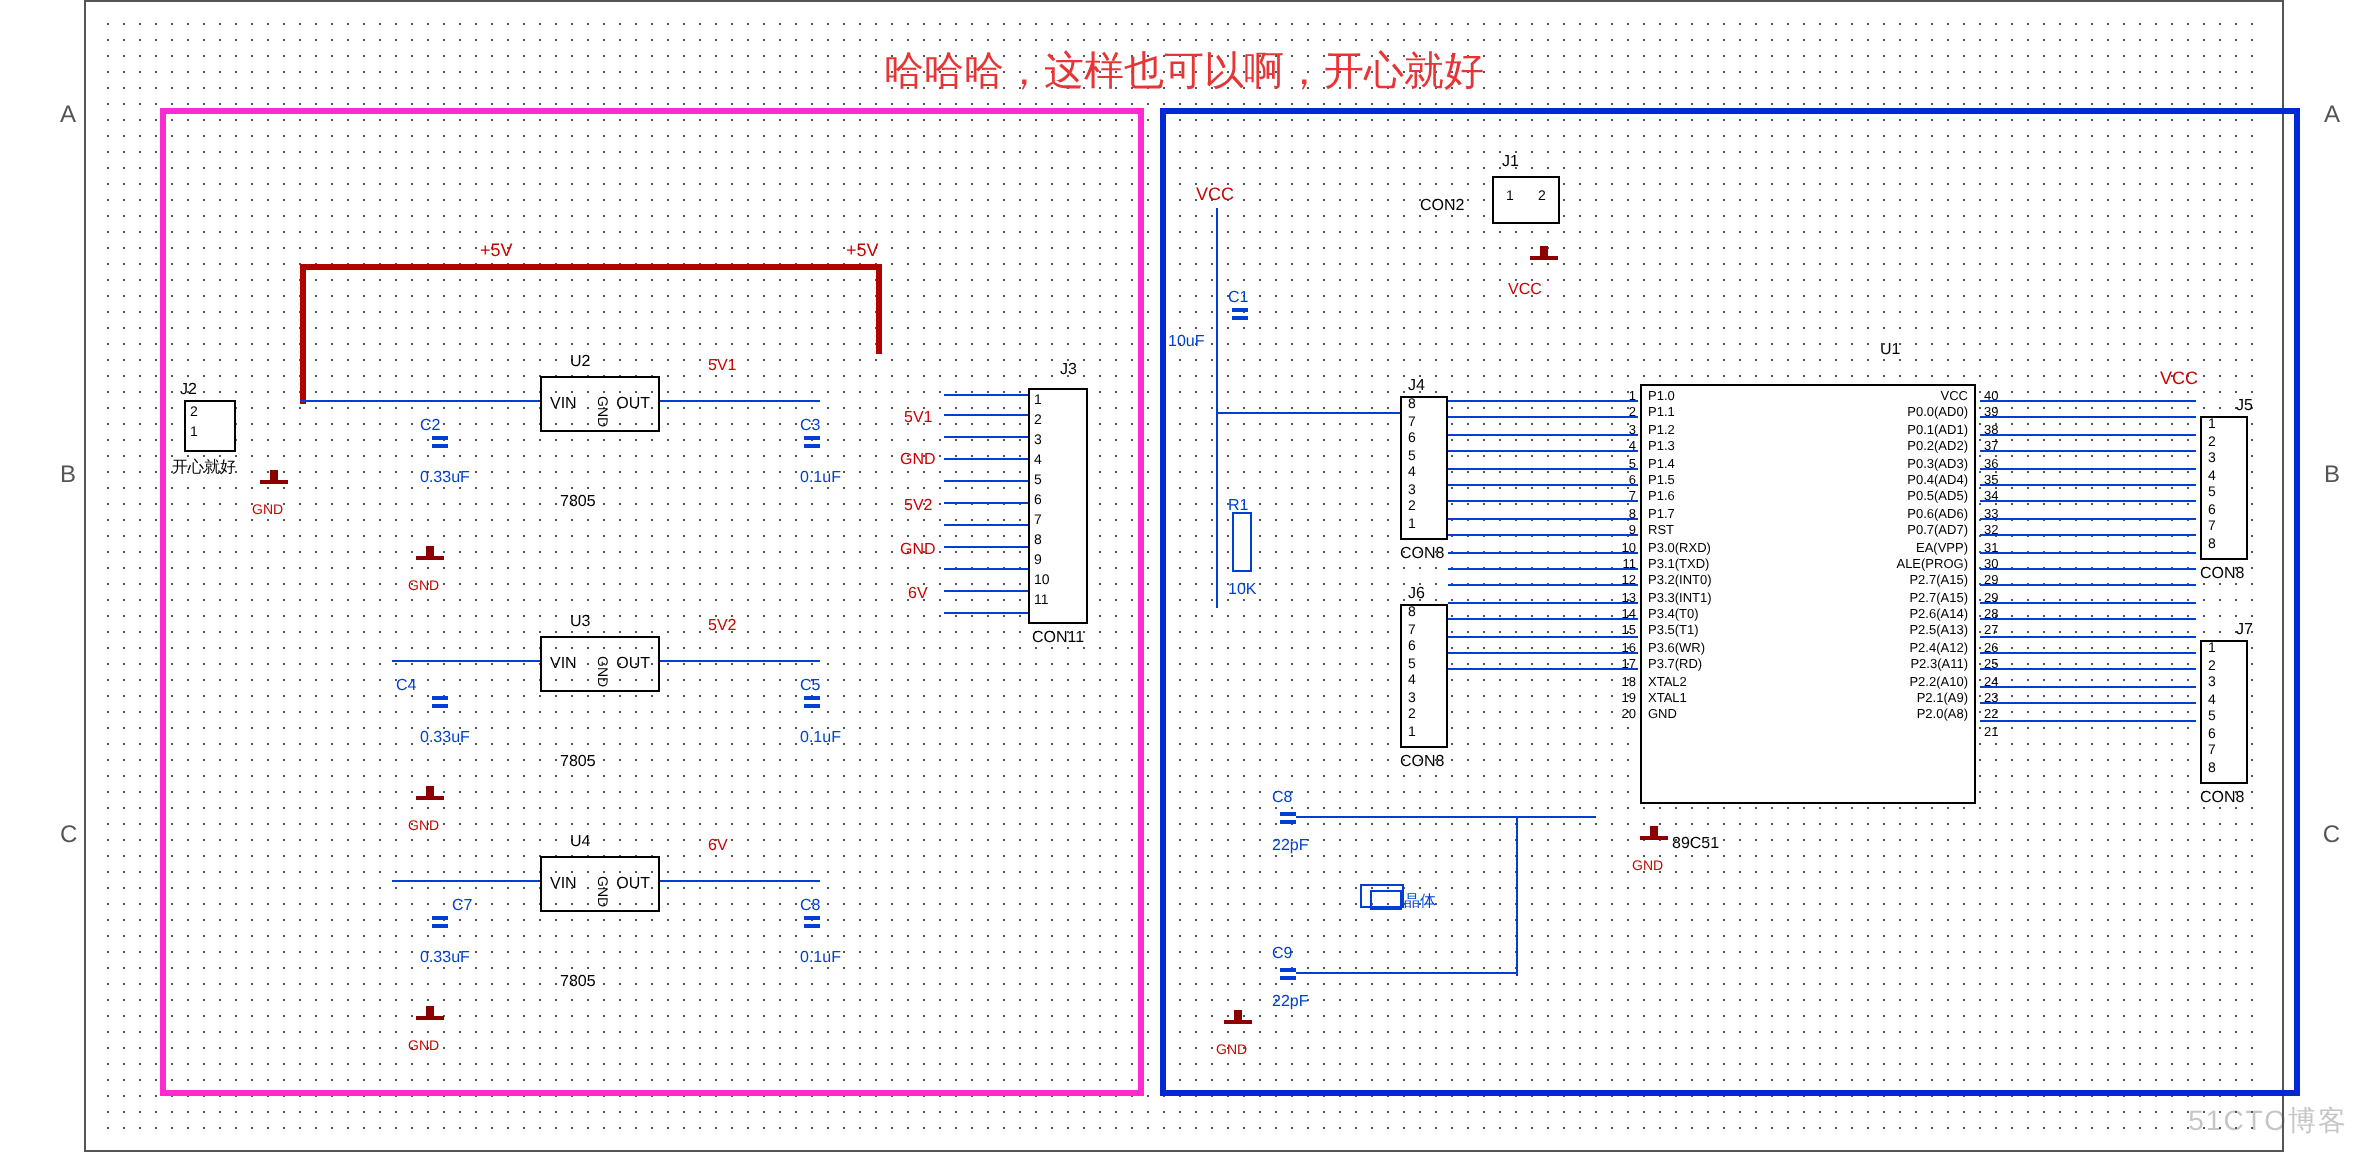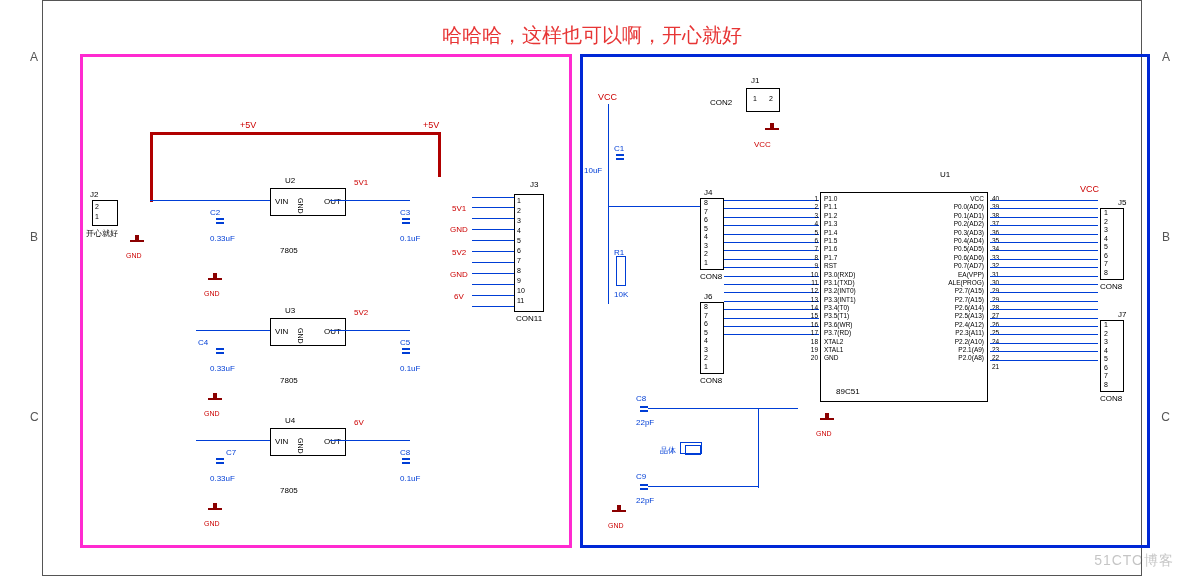--- a/index.html
+++ b/index.html
@@ -26,21 +26,21 @@
   .cap { position:absolute; width:8px; height:14px; }
   .cap::before { content:""; position:absolute; left:0; top:4px; width:8px; height:1.5px; background:#003ed6;}
   .cap::after { content:""; position:absolute; left:0; top:8px; width:8px; height:1.5px; background:#003ed6;}
   .res { position:absolute; width:10px; height:30px; border:1px solid #003ed6; background:#fff;}
   .conn { position:absolute; border:1.2px solid #000; background:#fff; font-size:7px; }
   .conn-row { display:flex; height:10px; align-items:center; }
   .conn-row span { padding:0 2px; font-size:7px; }
   .pin-stack { position:absolute; font-size:6.5px; line-height:8.4px; white-space:nowrap; }
   .pin-stack div { height:8.4px; }
   .watermark { position:absolute; right:10px; bottom:6px; font-size:14px; color:rgba(90,90,90,0.35); letter-spacing:1px;}
-  .reg { position:absolute; border:1.2px solid #000; width:76px; height:28px;text-align:right;}
+  .reg { position:absolute; border:1.2px solid #000; width:60px; height:28px;text-align:right;}
   .reg .g { position:absolute; left:26px; top:9px; font-size:7px; writing-mode:vertical-rl;}
   .xtal { position:absolute; width:22px; height:12px; border:1px solid #003ed6;}
   .xtal::before { content:""; position:absolute; left:4px; top:2px; width:14px; height:8px; border:1px solid #003ed6;}
 </style>
 </head>
 <body>
 
 <div class="frame"></div>
 <div class="row-lbl" style="left:30px; top:50px">A</div>
 <div class="row-lbl" style="right:14px; top:50px">A</div>
@@ -260,21 +260,21 @@
     <div class="wire-blu" style="left: 724px; top: 292.4px; width: 95px; height: 1px;"></div>
     <div class="wire-blu" style="left: 724px; top: 300.8px; width: 95px; height: 1px;"></div>
     <div class="wire-blu" style="left: 724px; top: 309.2px; width: 95px; height: 1px;"></div>
     <div class="wire-blu" style="left: 724px; top: 317.6px; width: 95px; height: 1px;"></div>
     <div class="wire-blu" style="left: 724px; top: 326px; width: 95px; height: 1px;"></div>
     <div class="wire-blu" style="left: 724px; top: 334.4px; width: 95px; height: 1px;"></div>
   </div>
 
 <div class="lbl" style="left:940px; top:170px">U1</div>
 <div class="chip" style="left:820px; top:192px; width:168px; height:210px"></div>
-<div class="lbl" style="left:836px; top:387px">89C51</div>
+<div class="lbl" style="left:836px; top:417px">89C51</div>
 <div class="gndsym" style="left:820px; top:418px"></div>
 <div class="lbl red" style="left:816px; top:430px; font-size:7px">GND</div>
 
 <div class="pin-stack" style="left:808px; top:195px; text-align:right; width:10px" id="u1-ln">
     <div>1</div>
     <div>2</div>
     <div>3</div>
     <div>4</div>
     <div>5</div>
     <div>6</div>
@@ -412,21 +412,21 @@
       <div style="font-size: 7px; height: 8.5px; padding-left: 3px;">7</div>
       <div style="font-size: 7px; height: 8.5px; padding-left: 3px;">8</div>
     </div>
   </div>
 <div class="lbl" style="left:1100px; top:394px">CON8</div>
 
 <div class="cap" style="left:640px; top:402px"></div>
 <div class="lbl blu" style="left:636px; top:394px">C8</div>
 <div class="lbl blu" style="left:636px; top:418px">22pF</div>
 <div class="xtal" style="left:680px; top:442px"></div>
-<div class="lbl blu" style="left:660px; top:445px">晶体</div>
+<div class="lbl blu" style="left:702px; top:445px">晶体</div>
 <div class="cap" style="left:640px; top:480px"></div>
 <div class="lbl blu" style="left:636px; top:472px">C9</div>
 <div class="lbl blu" style="left:636px; top:496px">22pF</div>
 <div class="gndsym" style="left:612px; top:510px"></div>
 <div class="lbl red" style="left:608px; top:522px; font-size:7px">GND</div>
 <div class="wire-blu" style="left:648px; top:408px; width:150px; height:1px"></div>
 <div class="wire-blu" style="left:648px; top:486px; width:110px; height:1px"></div>
 <div class="wire-blu" style="left:758px; top:408px; width:1px; height:80px"></div>
 
 <div class="watermark">51CTO博客</div>

